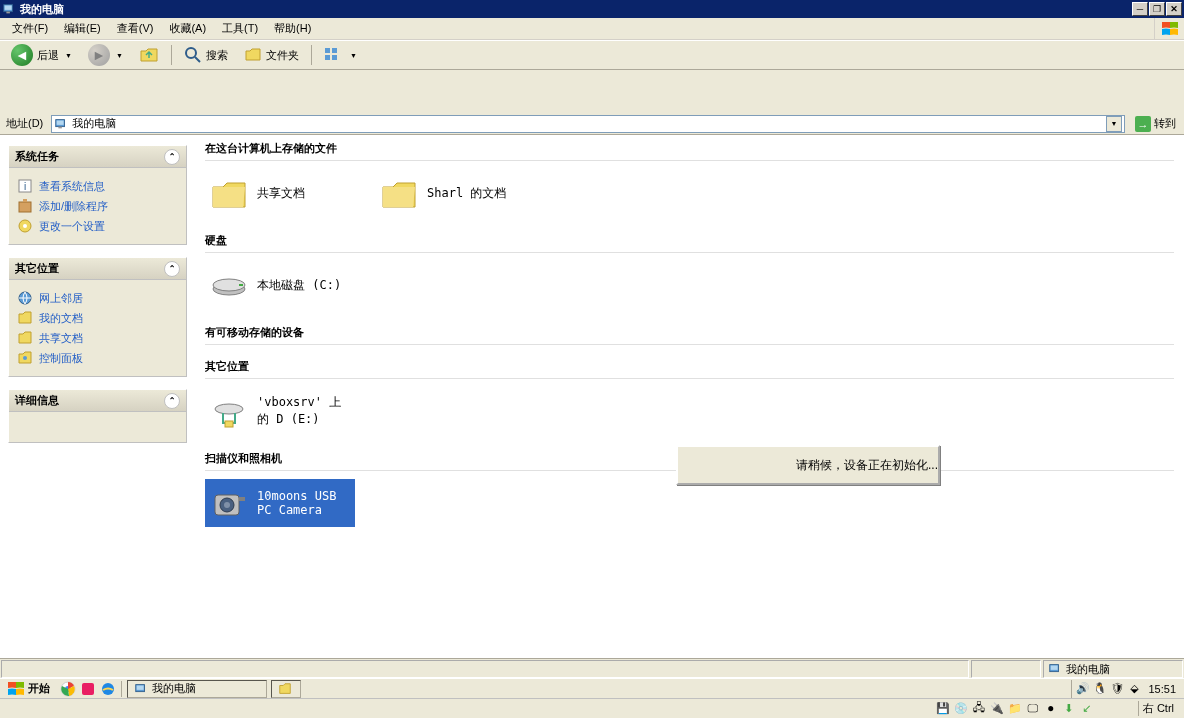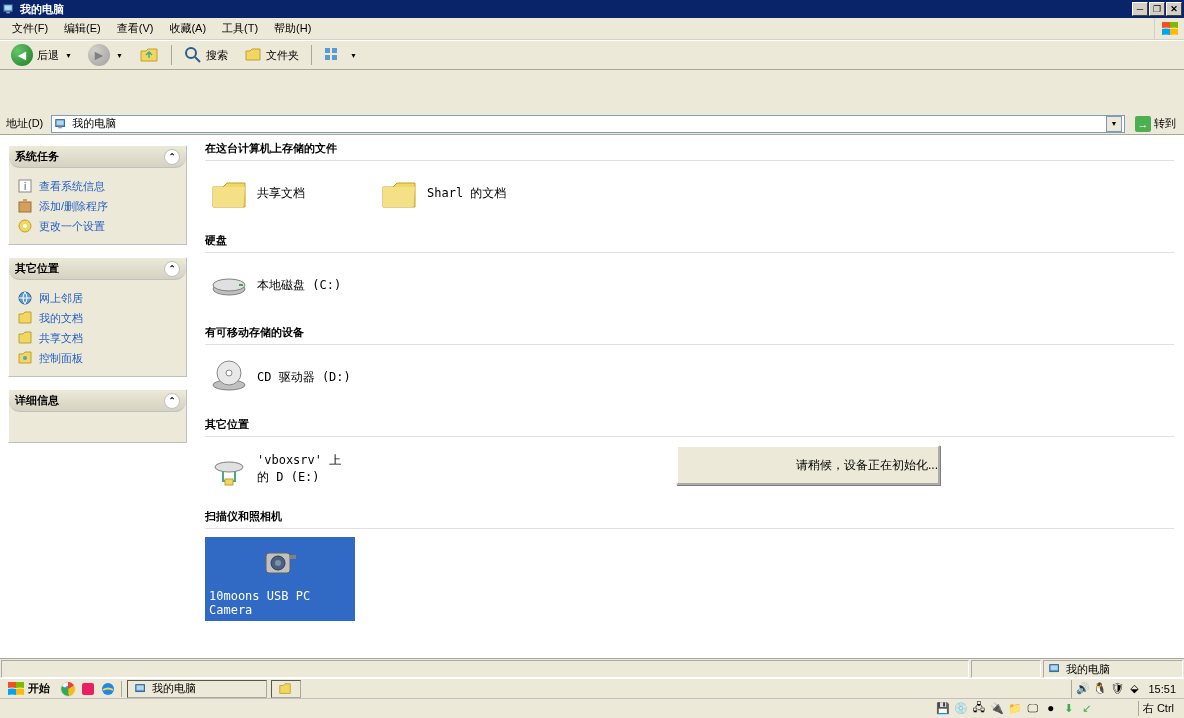--- a/index.html
+++ b/index.html
@@ -163,21 +163,20 @@
     .task-header {
       height: 22px;
       background: linear-gradient(to bottom, #ece9d8, #d6d2c2);
       border-bottom: 1px solid #c0c0c0;
       display: flex;
       align-items: center;
       justify-content: space-between;
       padding: 4px 6px;
       font-weight: bold;
       cursor: pointer;
-      border-radius: 11px;
     }
     .collapse-btn {
       width: 16px; height: 16px;
       border-radius: 50%;
       background: #fff;
       border: 1px solid #c0c0c0;
       display: flex; align-items: center; justify-content: center;
       font-size: 8px;
     }
     .task-body { padding: 8px; }
@@ -210,21 +209,21 @@
       margin-bottom: 10px;
     }
     .item {
       display: flex;
       align-items: center;
       gap: 8px;
       padding: 4px;
       width: 150px;
       cursor: pointer;
     }
-    .item.selected { background: #316ac5; color: #fff; flex-direction: column; }
+    .item.selected { background: #316ac5; color: #fff; }
     .item-icon { width: 40px; height: 40px; flex-shrink: 0; display: flex; align-items: center; justify-content: center; }
     .item-label { font-family: SimSun, monospace; font-size: 12px; }
     
     .init-dialog {
       position: absolute;
       left: 481px;
       top: 310px;
       width: 264px;
       height: 40px;
       background: #ece9d8;
@@ -522,32 +521,20 @@
               <ellipse cx="20" cy="24" rx="16" ry="6" fill="#c0c0c0" stroke="#808080"></ellipse>
               <ellipse cx="20" cy="20" rx="16" ry="6" fill="#e0e0e0" stroke="#808080"></ellipse>
               <rect x="30" y="19" width="4" height="2" fill="#4a4"></rect>
             </svg>
         </div>
         <span class="item-label">本地磁盘 (C:)</span>
       </div>
     </div>
 
     <div class="section-header">有可移动存储的设备</div>
-    <div class="items-row">
-      <div class="item">
-        <div class="item-icon">
-          <svg viewBox="0 0 40 40">
-              <ellipse cx="20" cy="28" rx="16" ry="5" fill="#c0c0c0" stroke="#808080"></ellipse>
-              <circle cx="20" cy="16" r="12" fill="#e8e8e8" stroke="#888"></circle>
-              <circle cx="20" cy="16" r="3" fill="#fff" stroke="#888"></circle>
-            </svg>
-        </div>
-        <span class="item-label">CD 驱动器 (D:)</span>
-      </div>
-    </div>
 
     <div class="section-header">其它位置</div>
     <div class="items-row">
       <div class="item">
         <div class="item-icon">
           <svg viewBox="0 0 40 40">
               <ellipse cx="20" cy="18" rx="14" ry="5" fill="#e0e0e0" stroke="#808080"></ellipse>
               <path d="M14 22 L14 32 L26 32 L26 22" stroke="#4a8" stroke-width="2" fill="none"></path>
               <rect x="16" y="30" width="8" height="6" fill="#f0d860" stroke="#c0a030"></rect>
             </svg>

